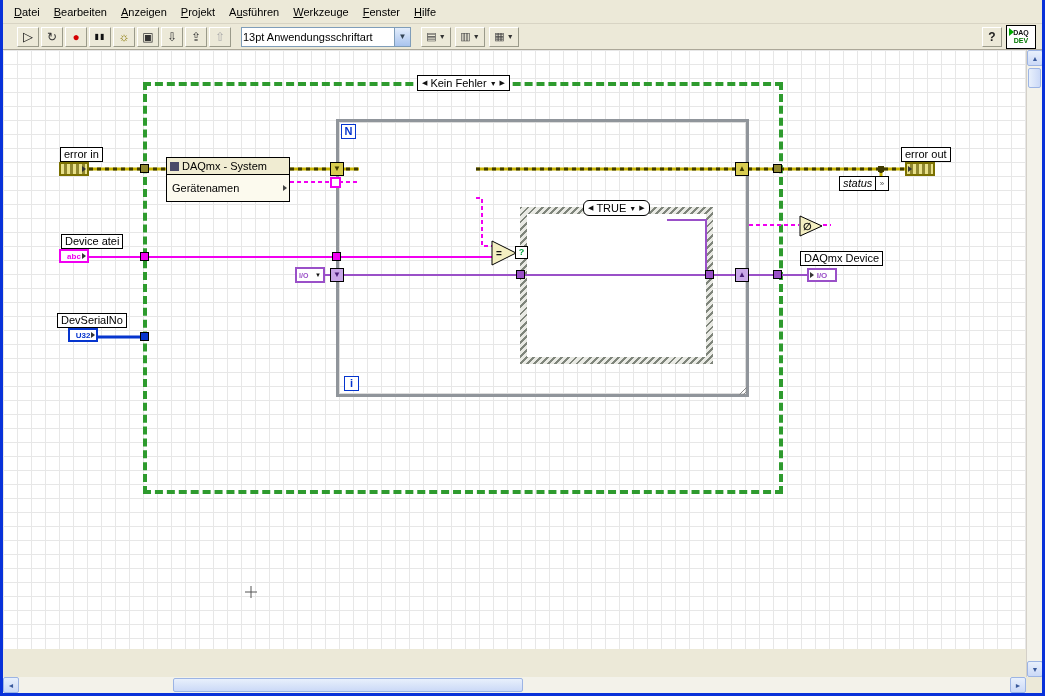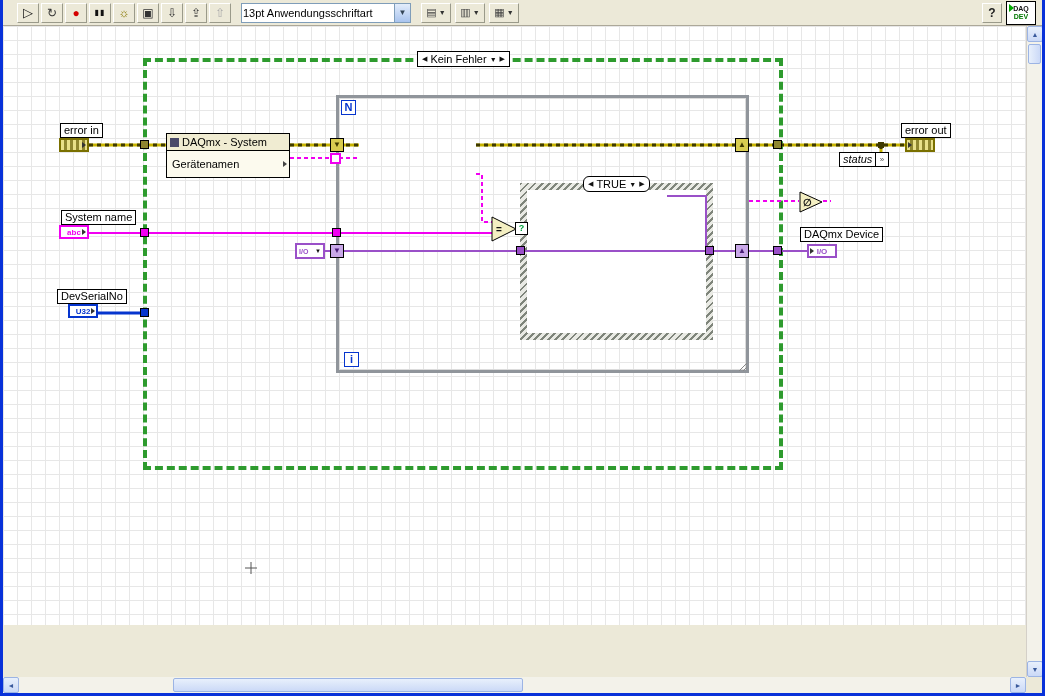--- a/index.html
+++ b/index.html
@@ -140,20 +140,30 @@
   .h-track { flex:1; position:relative; }
   .h-thumb { position:absolute; top:1px; bottom:1px; left:154px; width:350px; background:linear-gradient(180deg,#E8F0FC,var(--scroll-thumb,#CBD9F7)); border:1px solid var(--scroll-border,#9CB4E4); border-radius:2px; }
   .sc-corner { width:16px; flex:0 0 16px; background:var(--face,#ECE9D8); }
 </style>
 </head>
 <body>
 
 <div class="window">
 
 
+  <div class="menubar">
+      <span class="menu-item"><u>D</u>atei</span>
+      <span class="menu-item"><u>B</u>earbeiten</span>
+      <span class="menu-item"><u>A</u>nzeigen</span>
+      <span class="menu-item"><u>P</u>rojekt</span>
+      <span class="menu-item">A<u>u</u>sführen</span>
+      <span class="menu-item"><u>W</u>erkzeuge</span>
+      <span class="menu-item"><u>F</u>enster</span>
+      <span class="menu-item"><u>H</u>ilfe</span>
+    </div>
 
   <div class="toolbar">
     <span class="tb-sep"></span>
     <div style="display:flex;gap:2px;">
         <div class="tb-btn run">
           <span class="tb-glyph">▷</span>
         </div>
         <div class="tb-btn ">
           <span class="tb-glyph">↻</span>
         </div>
@@ -311,21 +321,21 @@
       </div>
 
       <div class="io-const" style="left:292px; top:217px;">
         <span>I/O</span>
         <span class="dd">▼</span>
       </div>
 
       <div class="lv-label" style="left:57px; top:97px;">error in</div>
       <div class="terminal term-err arrow-r" style="left:56px; top:112px;"></div>
 
-      <div class="lv-label" style="left:58px; top:184px;">System name</div>
+      <div class="lv-label" style="left:58px; top:184px;">Device atei</div>
       <div class="terminal term-str arrow-r" style="left:56px; top:199px;">abc</div>
 
       <div class="lv-label" style="left:54px; top:263px;">DevSerialNo</div>
       <div class="terminal term-num arrow-r" style="left:65px; top:278px;">U32</div>
 
       <div class="lv-label" style="left:836px; top:126px;font-style:italic;">status</div>
       <div class="unbundle" style="left:872px; top:126px;">»</div>
 
       <div class="lv-label" style="left:797px; top:201px;">DAQmx Device</div>
       <div class="terminal term-io arrow-l" style="left:804px; top:218px;">I/O</div>

